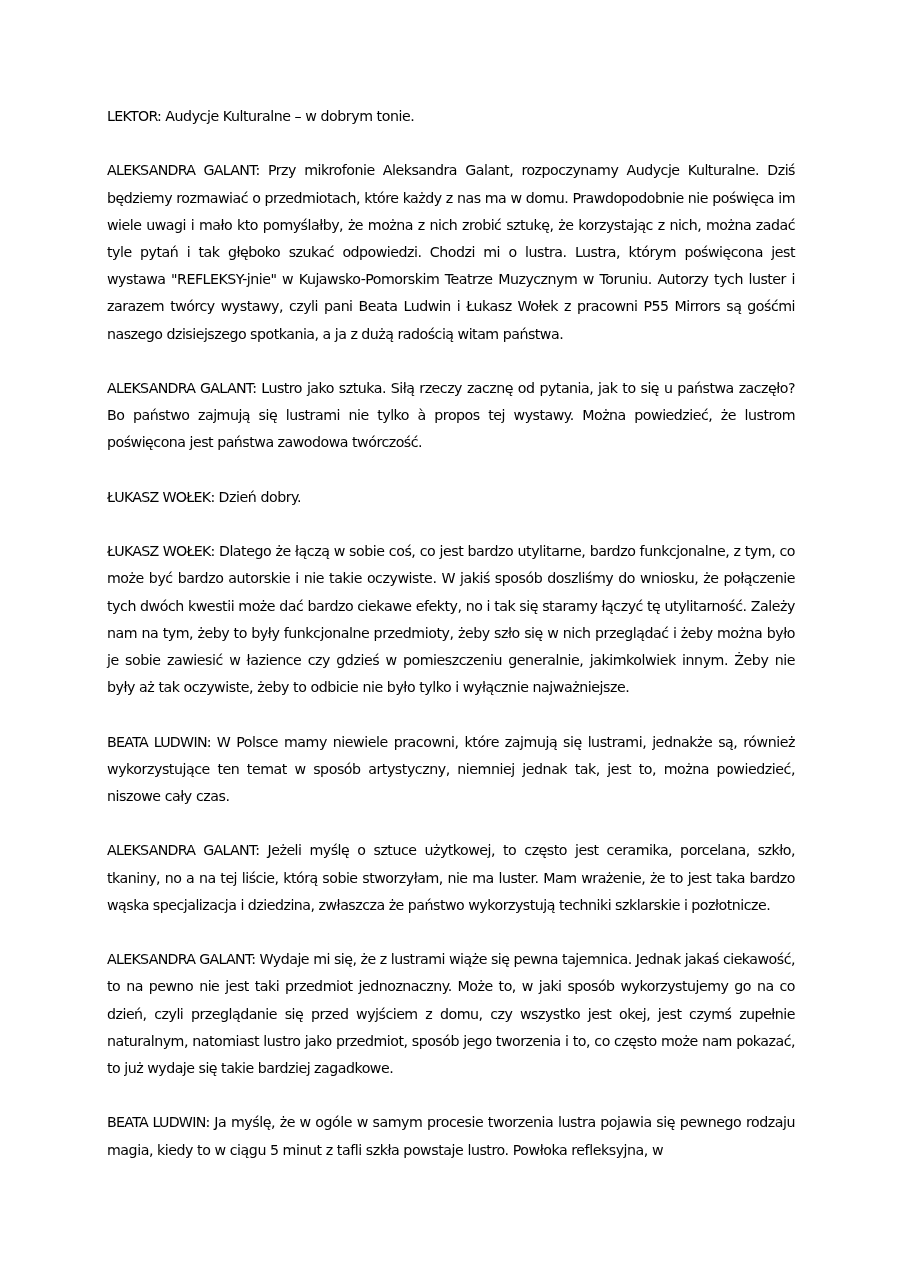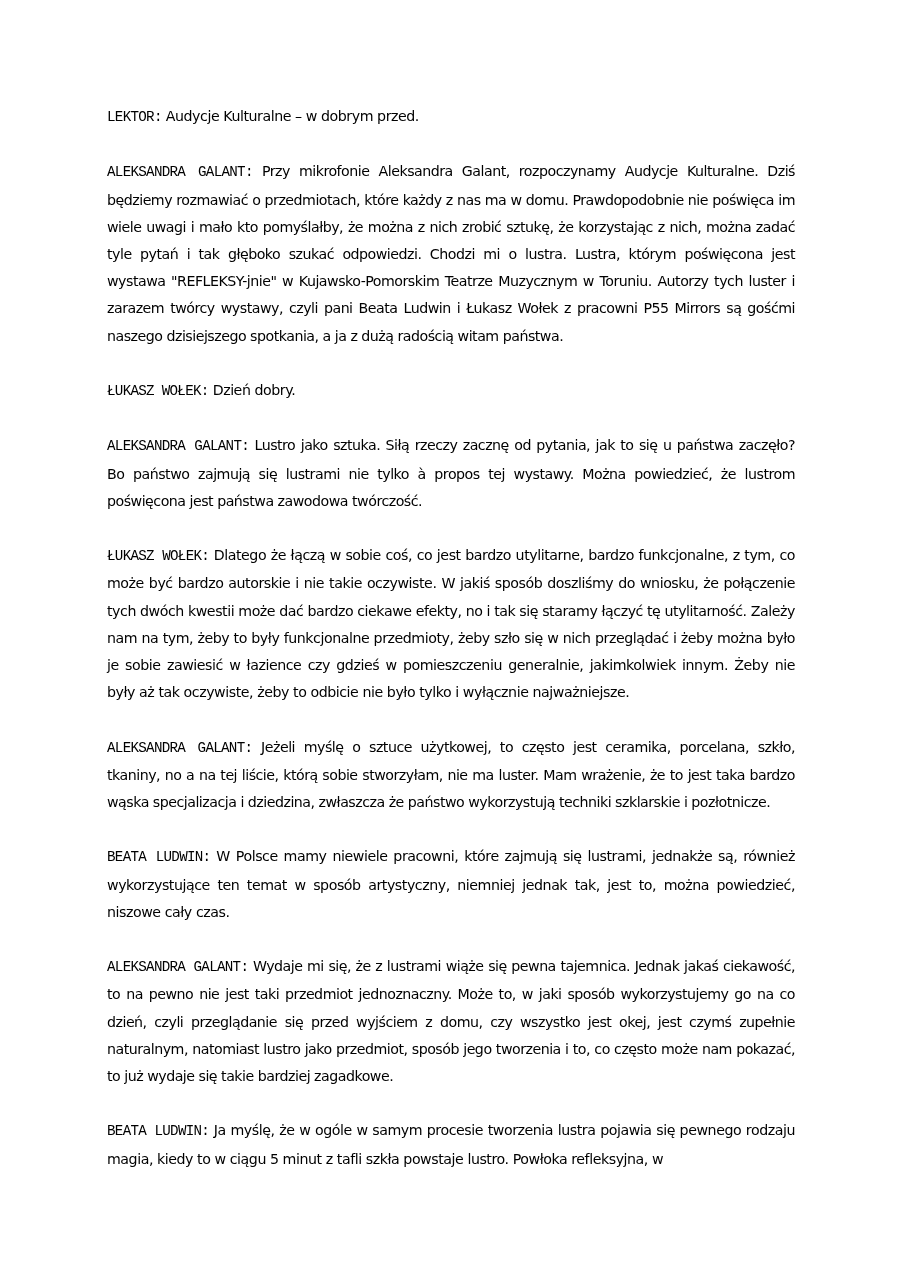--- a/index.html
+++ b/index.html
@@ -4,39 +4,39 @@
   <style>
     html, body { margin: 0; padding: 0; background: #ffffff; }
     body { width: 900px; height: 1273px; position: relative; overflow: hidden; }
     .page {
       position: absolute; left: 107px; top: 103px; width: 688px;
       font-family: "DejaVu Sans", sans-serif;
       font-size: 14.2px; line-height: 27.2px; color: #000;
       letter-spacing: -0.45px;
     }
     .para { margin: 0 0 27.2px 0; text-align: justify; }
-    .speaker { font-weight: normal; letter-spacing: -0.7px; font-family: Liberation Mono, monospace; }
+    .speaker { font-weight: normal; letter-spacing: -0.7px; }
     .speech { }
     .speech.bold { font-weight: normal; letter-spacing: -0.5px; }
   </style>
 </head>
 <body>
 
 <div class="page">
-  <p class="para"><span class="speaker">LEKTOR:</span> <span class="speech">Audycje Kulturalne – w dobrym przed.</span></p>
+  <p class="para"><span class="speaker">LEKTOR:</span> <span class="speech">Audycje Kulturalne – w dobrym tonie.</span></p>
 
   <p class="para"><span class="speaker">ALEKSANDRA GALANT:</span> <span class="speech bold">Przy mikrofonie Aleksandra Galant, rozpoczynamy Audycje Kulturalne. Dziś będziemy rozmawiać o przedmiotach, które każdy z nas ma w domu. Prawdopodobnie nie poświęca im wiele uwagi i mało kto pomyślałby, że można z nich zrobić sztukę, że korzystając z nich, można zadać tyle pytań i tak głęboko szukać odpowiedzi. Chodzi mi o lustra. Lustra, którym poświęcona jest wystawa "REFLEKSY-jnie" w Kujawsko-Pomorskim Teatrze Muzycznym w Toruniu. Autorzy tych luster i zarazem twórcy wystawy, czyli pani Beata Ludwin i Łukasz Wołek z pracowni P55 Mirrors są gośćmi naszego dzisiejszego spotkania, a ja z dużą radością witam państwa.</span></p>
 
 
+  <p class="para"><span class="speaker">ALEKSANDRA GALANT:</span> <span class="speech bold">Lustro jako sztuka. Siłą rzeczy zacznę od pytania, jak to się u państwa zaczęło? Bo państwo zajmują się lustrami nie tylko à propos tej wystawy. Można powiedzieć, że lustrom poświęcona jest państwa zawodowa twórczość.</span></p>
+
   <p class="para"><span class="speaker">ŁUKASZ WOŁEK:</span> <span class="speech">Dzień dobry.</span></p>
-
-  <p class="para"><span class="speaker">ALEKSANDRA GALANT:</span> <span class="speech bold">Lustro jako sztuka. Siłą rzeczy zacznę od pytania, jak to się u państwa zaczęło? Bo państwo zajmują się lustrami nie tylko à propos tej wystawy. Można powiedzieć, że lustrom poświęcona jest państwa zawodowa twórczość.</span></p>
 
   <p class="para"><span class="speaker">ŁUKASZ WOŁEK:</span> <span class="speech">Dlatego że łączą w sobie coś, co jest bardzo utylitarne, bardzo funkcjonalne, z tym, co może być bardzo autorskie i nie takie oczywiste. W jakiś sposób doszliśmy do wniosku, że połączenie tych dwóch kwestii może dać bardzo ciekawe efekty, no i tak się staramy łączyć tę utylitarność. Zależy nam na tym, żeby to były funkcjonalne przedmioty, żeby szło się w nich przeglądać i żeby można było je sobie zawiesić w łazience czy gdzieś w pomieszczeniu generalnie, jakimkolwiek innym. Żeby nie były aż tak oczywiste, żeby to odbicie nie było tylko i wyłącznie najważniejsze.</span></p>
 
+  <p class="para"><span class="speaker">BEATA LUDWIN:</span> <span class="speech">W Polsce mamy niewiele pracowni, które zajmują się lustrami, jednakże są, również wykorzystujące ten temat w sposób artystyczny, niemniej jednak tak, jest to, można powiedzieć, niszowe cały czas.</span></p>
+
   <p class="para"><span class="speaker">ALEKSANDRA GALANT:</span> <span class="speech bold">Jeżeli myślę o sztuce użytkowej, to często jest ceramika, porcelana, szkło, tkaniny, no a na tej liście, którą sobie stworzyłam, nie ma luster. Mam wrażenie, że to jest taka bardzo wąska specjalizacja i dziedzina, zwłaszcza że państwo wykorzystują techniki szklarskie i pozłotnicze.</span></p>
-
-  <p class="para"><span class="speaker">BEATA LUDWIN:</span> <span class="speech">W Polsce mamy niewiele pracowni, które zajmują się lustrami, jednakże są, również wykorzystujące ten temat w sposób artystyczny, niemniej jednak tak, jest to, można powiedzieć, niszowe cały czas.</span></p>
 
   <p class="para"><span class="speaker">ALEKSANDRA GALANT:</span> <span class="speech bold">Wydaje mi się, że z lustrami wiąże się pewna tajemnica. Jednak jakaś ciekawość, to na pewno nie jest taki przedmiot jednoznaczny. Może to, w jaki sposób wykorzystujemy go na co dzień, czyli przeglądanie się przed wyjściem z domu, czy wszystko jest okej, jest czymś zupełnie naturalnym, natomiast lustro jako przedmiot, sposób jego tworzenia i to, co często może nam pokazać, to już wydaje się takie bardziej zagadkowe.</span></p>
 
   <p class="para"><span class="speaker">BEATA LUDWIN:</span> <span class="speech">Ja myślę, że w ogóle w samym procesie tworzenia lustra pojawia się pewnego rodzaju magia, kiedy to w ciągu 5 minut z tafli szkła powstaje lustro. Powłoka refleksyjna, w</span></p>
 </div>
 
 </body></html>

